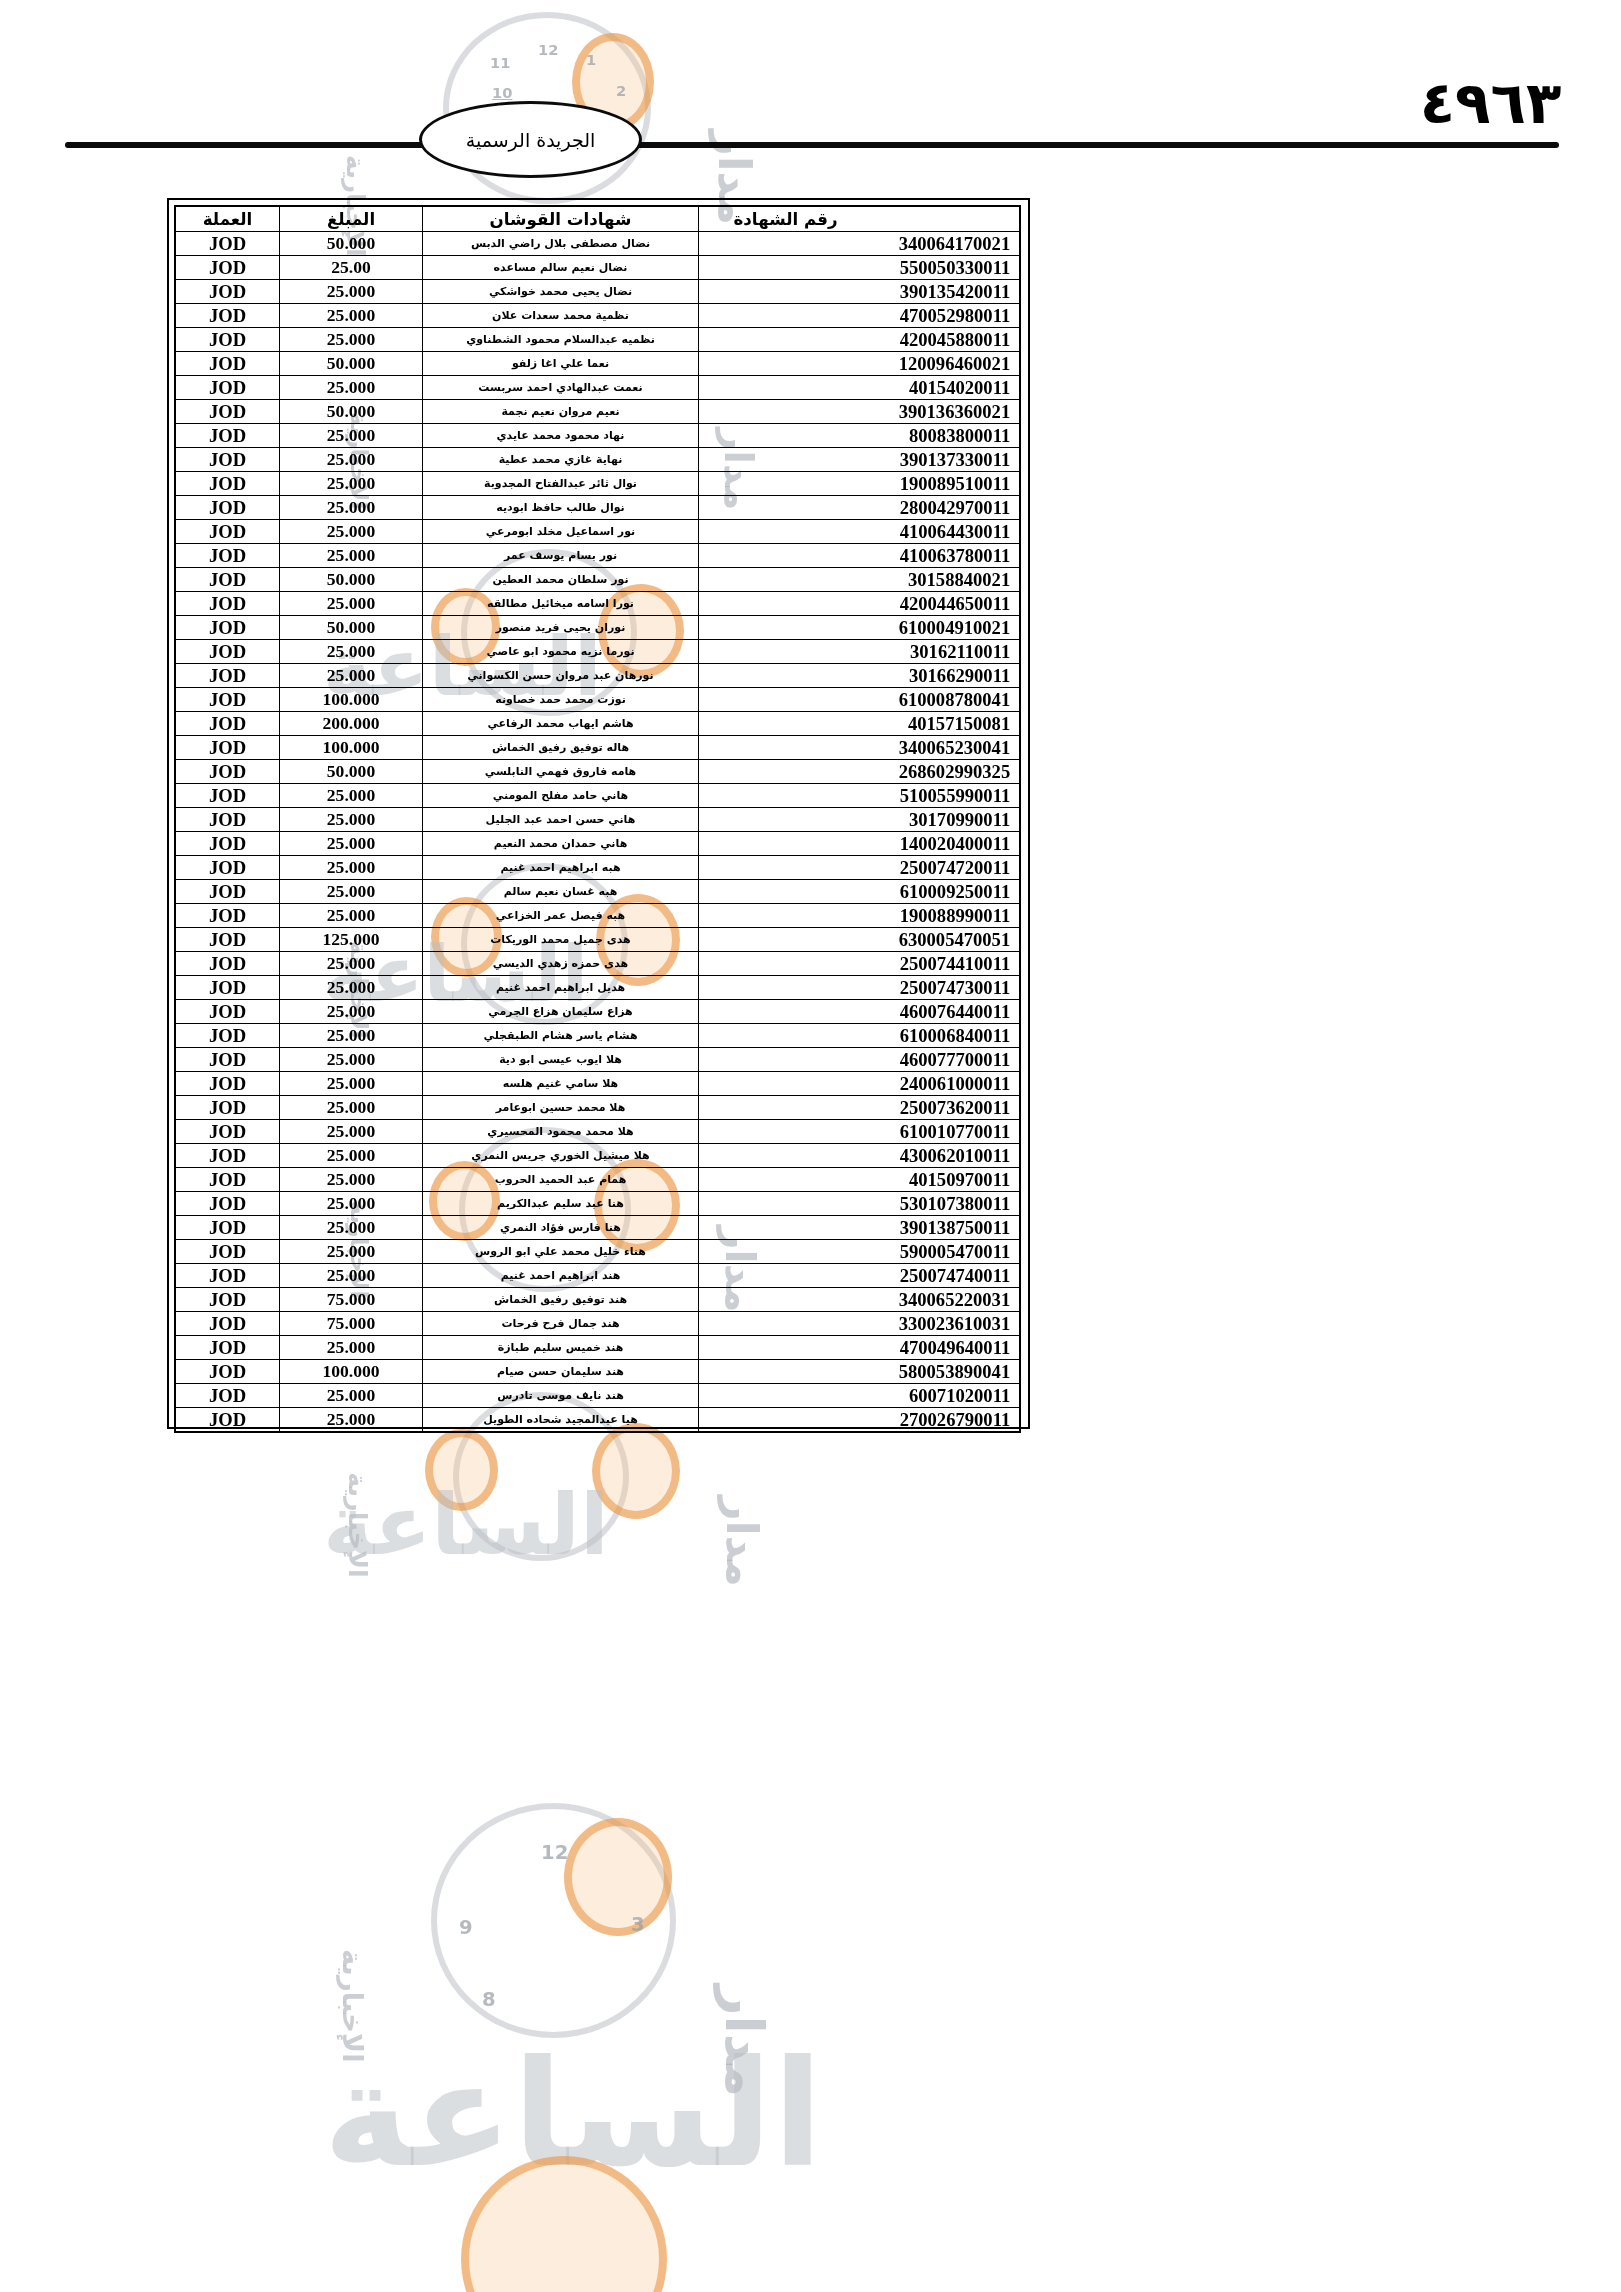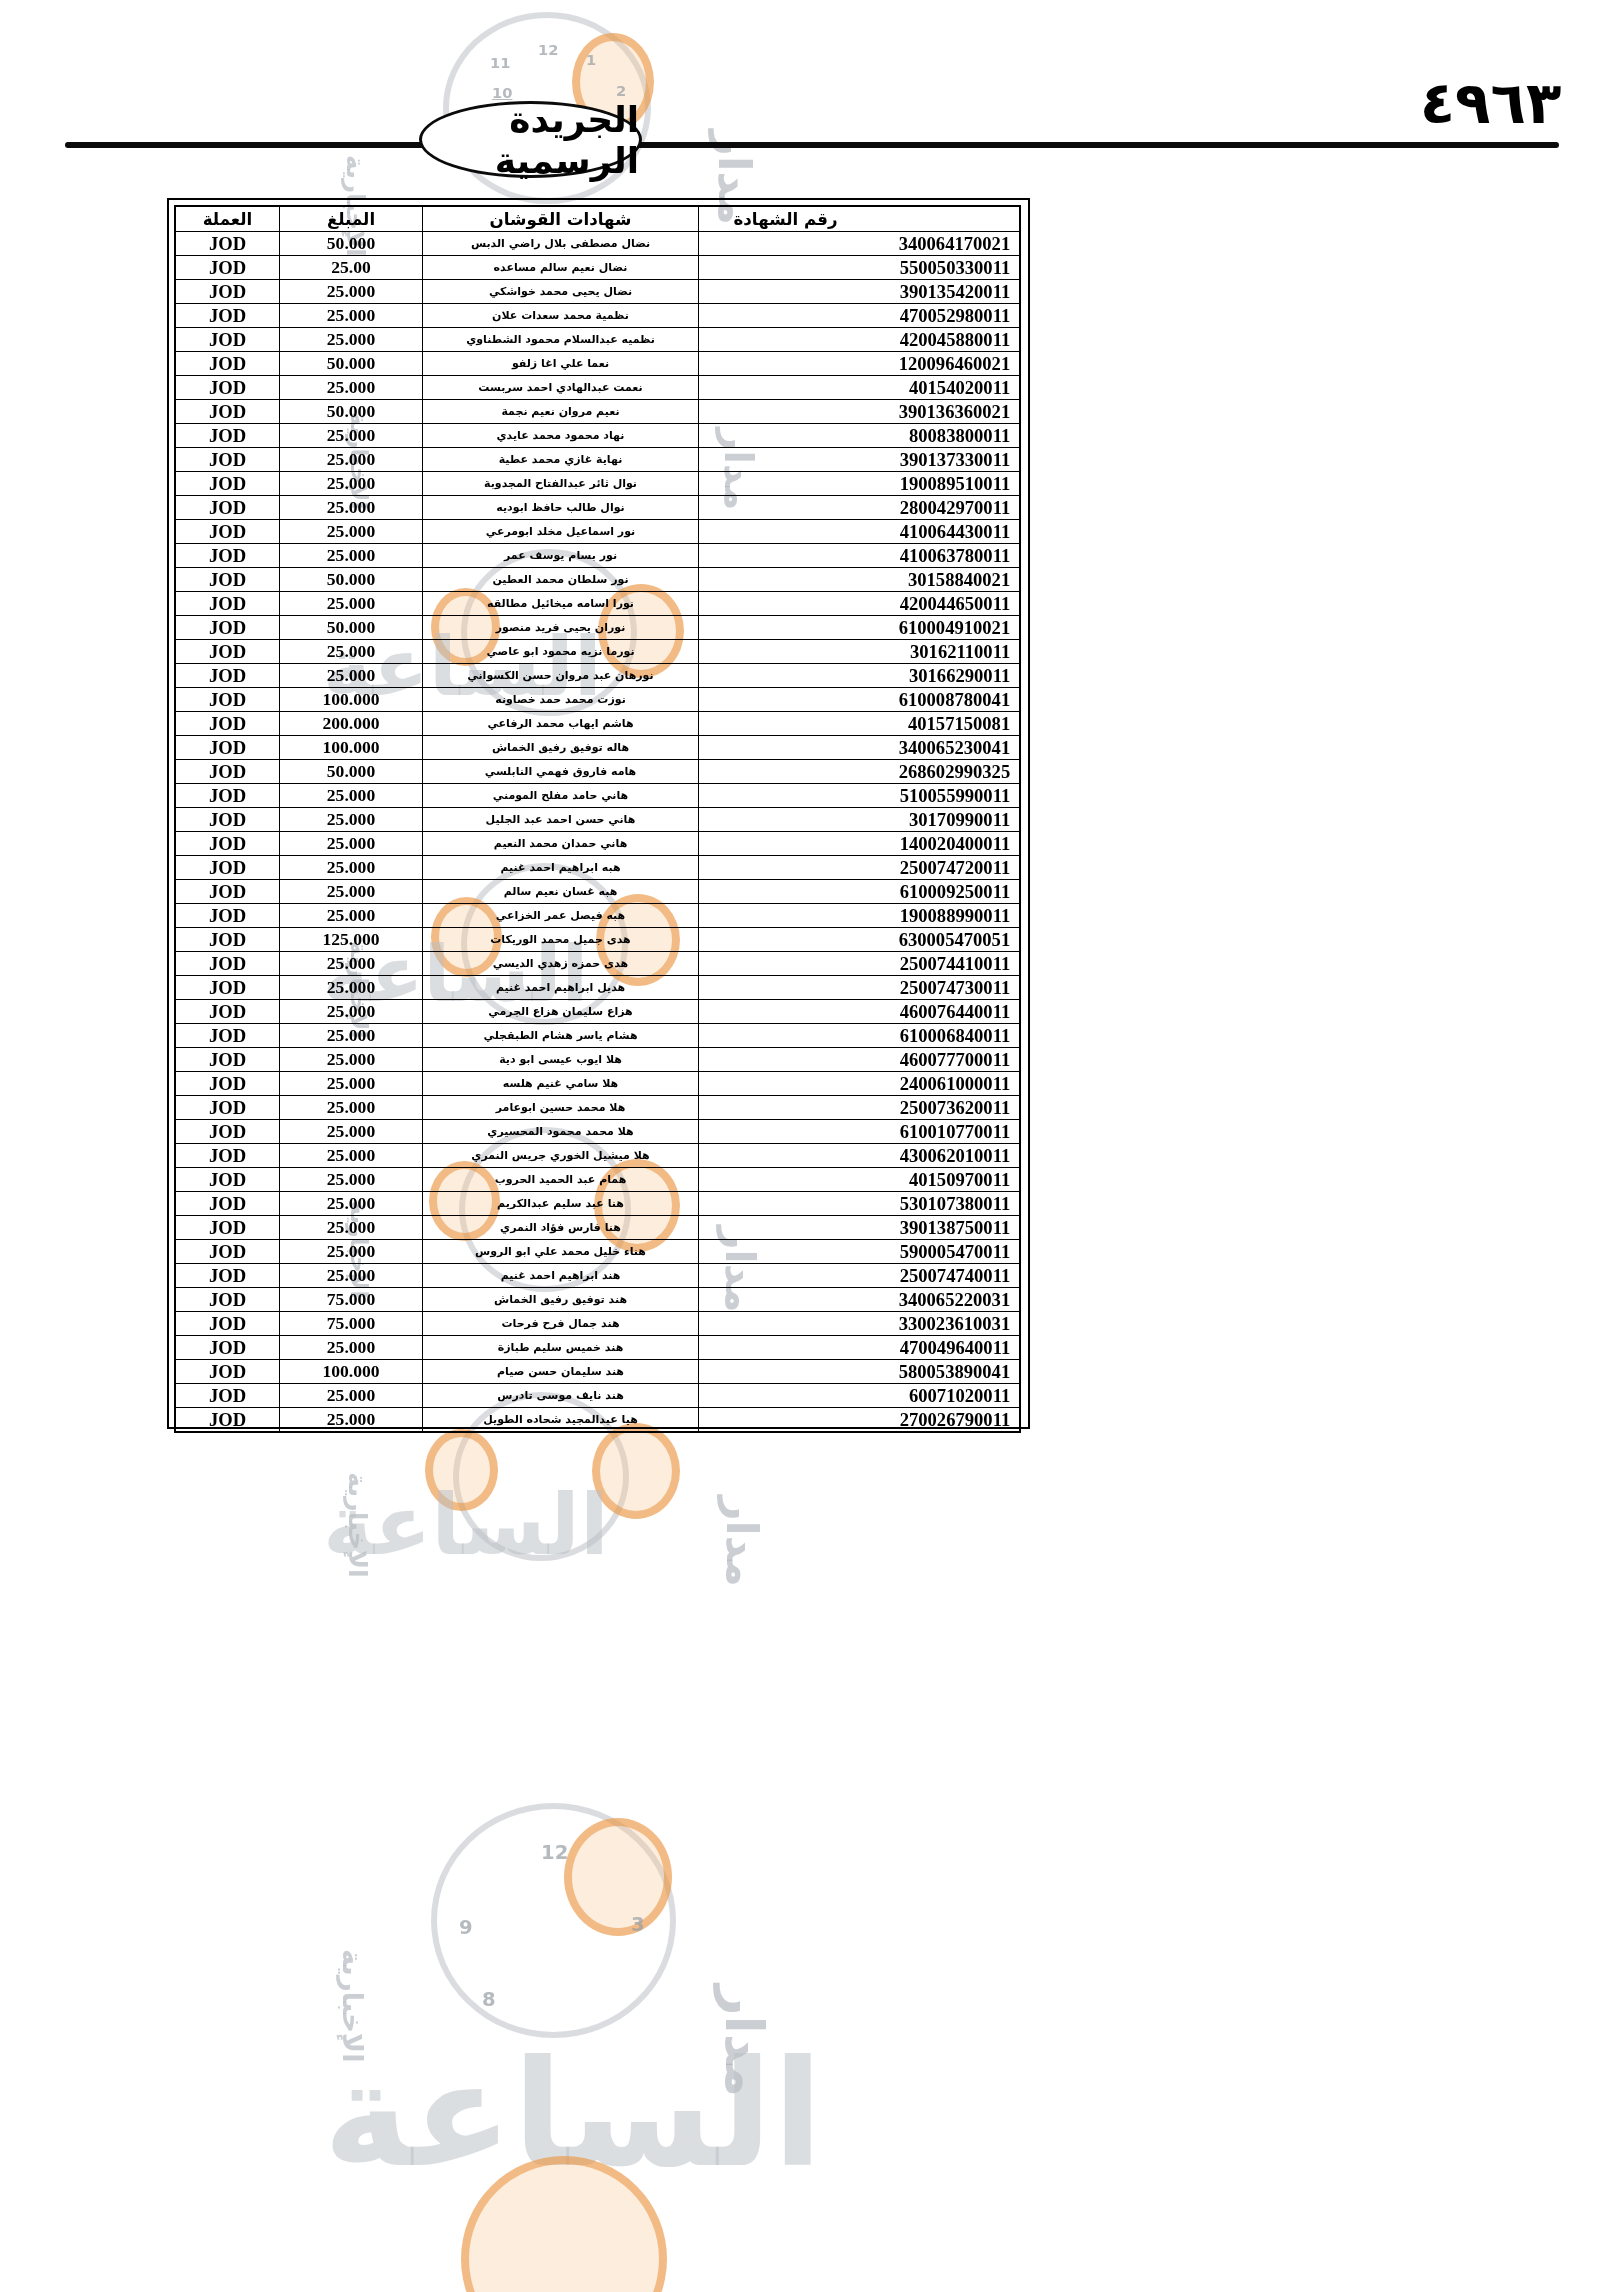--- a/index.html
+++ b/index.html
@@ -19,21 +19,21 @@
     text-align: center; font-size: 58px; font-weight: bold; z-index: 6;
   }
   .rule {
     position: absolute; top: 142px; left: 65px; width: 1494px; height: 5.9px;
     background: #0b0b0b; border-radius: 2.9px; z-index: 2;
   }
   .gazette-oval {
     position: absolute; left: 419px; top: 101px; width: 223px; height: 77px;
     background: #fff; border: 3.9px solid #0b0b0b; border-radius: 50%;
     display: flex; align-items: center; justify-content: center;
-    font-size: 36px; font-weight: bold; z-index: 3; direction: rtl;
+    font-size: 19px; font-weight: normal; z-index: 3; direction: rtl;
   }
 
   
   .tbl-frame {
     position: absolute; left: 167px; top: 198px; width: 863px; height: 1231px;
     border: 2px solid #000; z-index: 4; pointer-events: none;
   }
   .tbl {
     position: absolute; left: 174px; top: 205px; width: 847px;
     border: 2px solid #000; z-index: 5; background: transparent;

